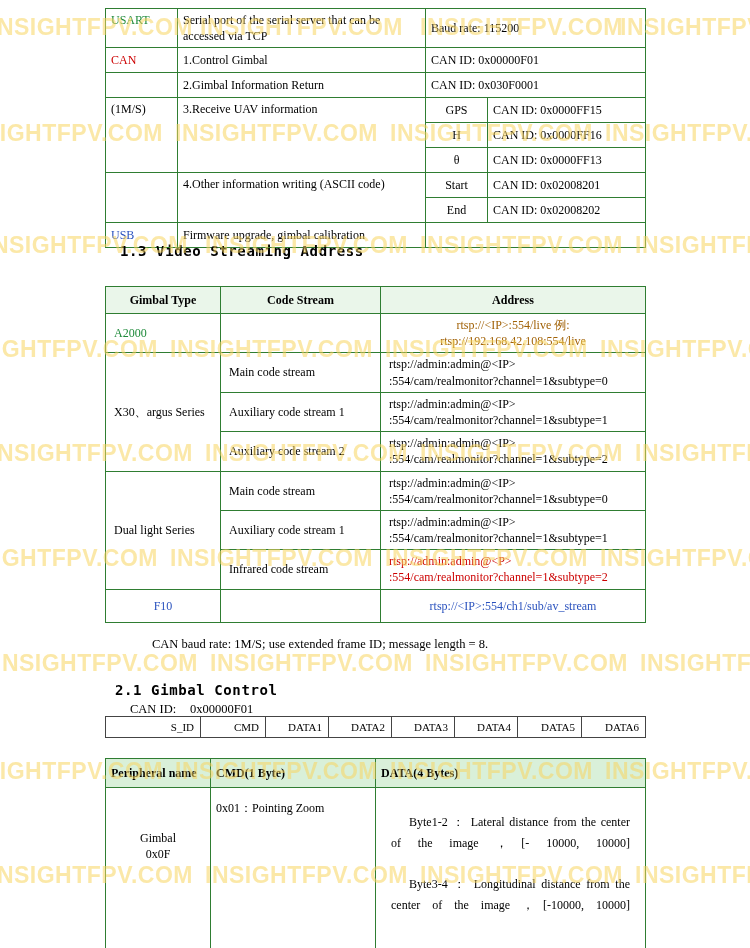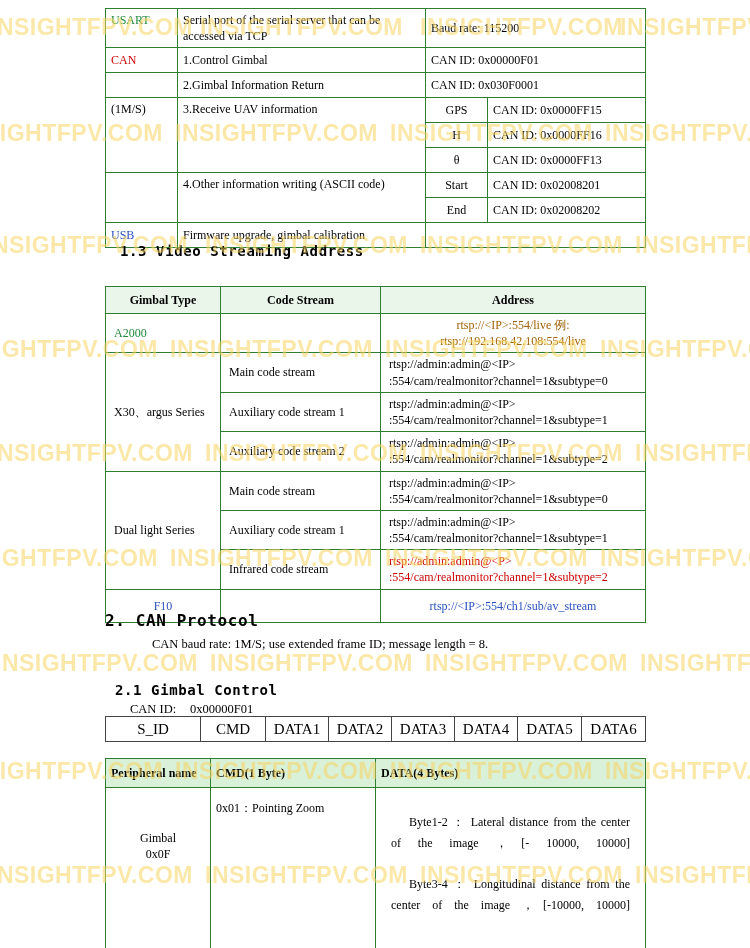--- a/index.html
+++ b/index.html
@@ -107,23 +107,23 @@
 
   
   .tbl-sid {
     position: absolute;
     left: 105px;
     top: 716px;
     width: 540px;
   }
   .tbl-sid td {
     border: 1px solid #444;
-    text-align: center;
+    text-align: right;
     height: 16px;
-    font-size: 15px;
+    font-size: 11px;
     padding: 2px 6px;
   }
 
   
   .tbl-ctrl {
     position: absolute;
     left: 105px;
     top: 758px;
     width: 540px;
   }
@@ -278,21 +278,20 @@
       <tr>
         <td class="blue-txt center">F10</td>
         <td></td>
         <td class="blue-txt center">
           <div>rtsp://&lt;IP&gt;:554/ch1/sub/av_stream</div>
         </td>
       </tr>
     </tbody>
   </table>
 
-  <div class="h2" style="left:105px; top:611px;">2.  CAN Protocol</div>
   <div class="para" style="left:152px; top:637px;">CAN baud rate: 1M/S; use extended frame ID; message length = 8.</div>
 
   <div class="h3" style="left:115px; top:682px;">2.1  Gimbal Control</div>
   <div class="para" style="left:130px; top:702px;">CAN ID:</div>
   <div class="para" style="left:190px; top:702px;">0x00000F01</div>
 
   <table class="tbl-sid">
     <colgroup>
       <col style="width:95px">
         <col style="width:65px">

